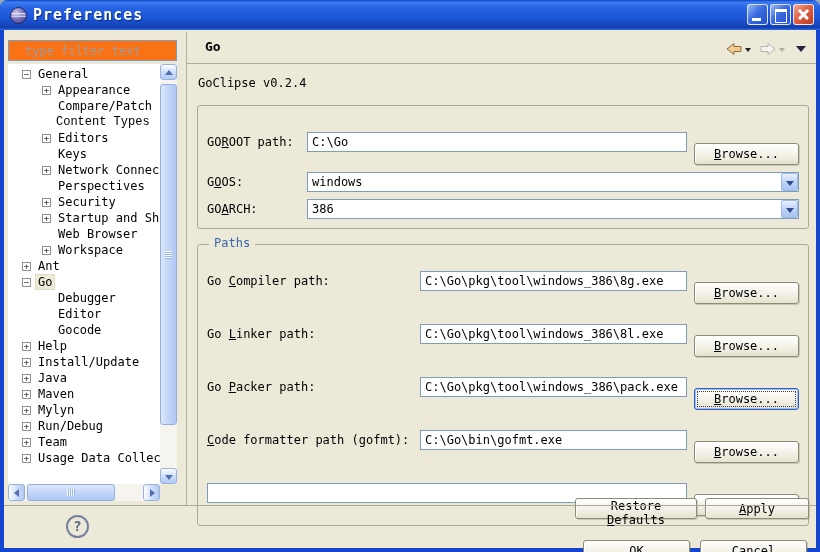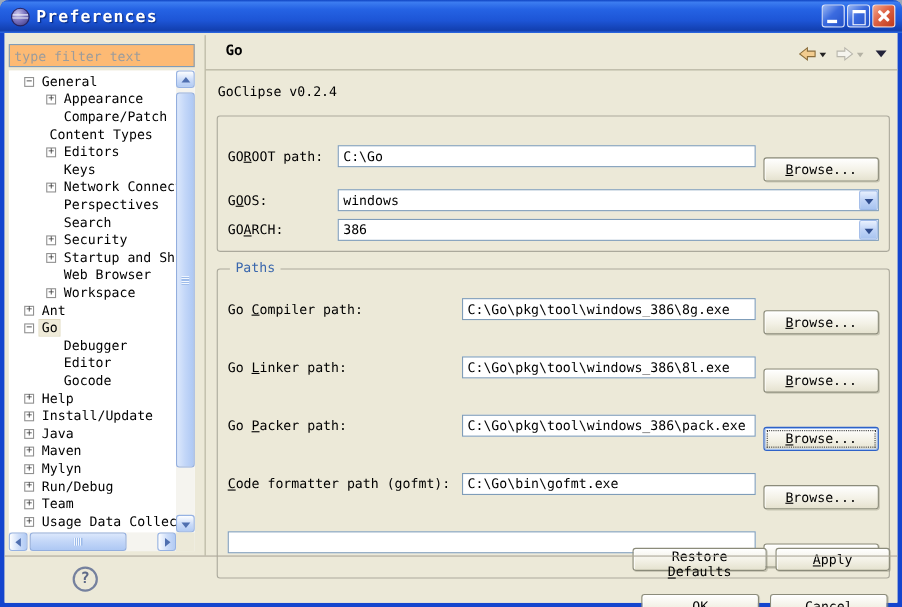--- a/index.html
+++ b/index.html
@@ -37,22 +37,22 @@
   .cap.maxb::after{ content:''; position:absolute; left:4px; top:4px; width:10px; height:10px; border:1px solid #fff; border-top-width:3px; }
   .cap.closeb::before,.cap.closeb::after{ content:''; position:absolute; left:3px; top:8px; width:13px; height:2.6px; background:#fff; border-radius:1px; }
   .cap.closeb::before{ transform:rotate(45deg);} .cap.closeb::after{ transform:rotate(-45deg); }
 
   
   .dlg-body{ position:relative; height:518px; }
 
   
   .filter-input{
     position:absolute; left:4px; top:10px; width:169px; height:21px;
-    border:1px solid #7F9DB9; background:#fdba74; font:12px "DejaVu Sans Mono","Liberation Mono",monospace;
-    padding:2px 4px; color:#444;
+    border:1px solid #7F9DB9; background:#f97316; font:12px "DejaVu Sans Mono","Liberation Mono",monospace;
+    padding:2px 16px; color:#444;
   }
   .filter-input::placeholder{ color:#9C9C9C; opacity:1; }
 
   .tree-panel{ position:absolute; left:4px; top:34px; width:169px; height:437px; background:#fff; }
   .tree-view{ position:absolute; left:0; top:0; width:152px; height:420px; overflow:hidden; padding-top:2px; }
   .trow{ height:16px; display:flex; align-items:center; font-size:12px; white-space:nowrap; color:#000; }
   .expander{
     width:9px; height:9px; flex:none; border:1px solid #919191; background:#fff;
     font-size:9px; line-height:7px; text-align:center; color:#333; margin-right:5px;
   }
@@ -163,43 +163,39 @@
             <span class="tlabel">General</span>
           </div>
           <div class="trow" style="padding-left: 34px;">
             <span class="expander">+</span>
             <span class="tlabel">Appearance</span>
           </div>
           <div class="trow" style="padding-left: 34px;">
             <span class="leafpad"></span>
             <span class="tlabel">Compare/Patch</span>
           </div>
-          <div class="trow" style="padding-left: 21px;">
+          <div class="trow" style="padding-left: 32px; font-family: Liberation Mono, monospace;">
             <span class="leafpad"></span>
             <span class="tlabel">Content Types</span>
           </div>
           <div class="trow" style="padding-left: 34px;">
             <span class="expander">+</span>
             <span class="tlabel">Editors</span>
           </div>
           <div class="trow" style="padding-left: 34px;">
             <span class="leafpad"></span>
             <span class="tlabel">Keys</span>
           </div>
           <div class="trow" style="padding-left: 34px;">
             <span class="expander">+</span>
             <span class="tlabel">Network Connect</span>
           </div>
           <div class="trow" style="padding-left: 34px;">
             <span class="leafpad"></span>
             <span class="tlabel">Perspectives</span>
-          </div>
-          <div class="trow" style="padding-left: 34px;">
-            <span class="leafpad"></span>
-            <span class="tlabel">Search</span>
           </div>
           <div class="trow" style="padding-left: 34px;">
             <span class="expander">+</span>
             <span class="tlabel">Security</span>
           </div>
           <div class="trow" style="padding-left: 34px;">
             <span class="expander">+</span>
             <span class="tlabel">Startup and Shu</span>
           </div>
           <div class="trow" style="padding-left: 34px;">

